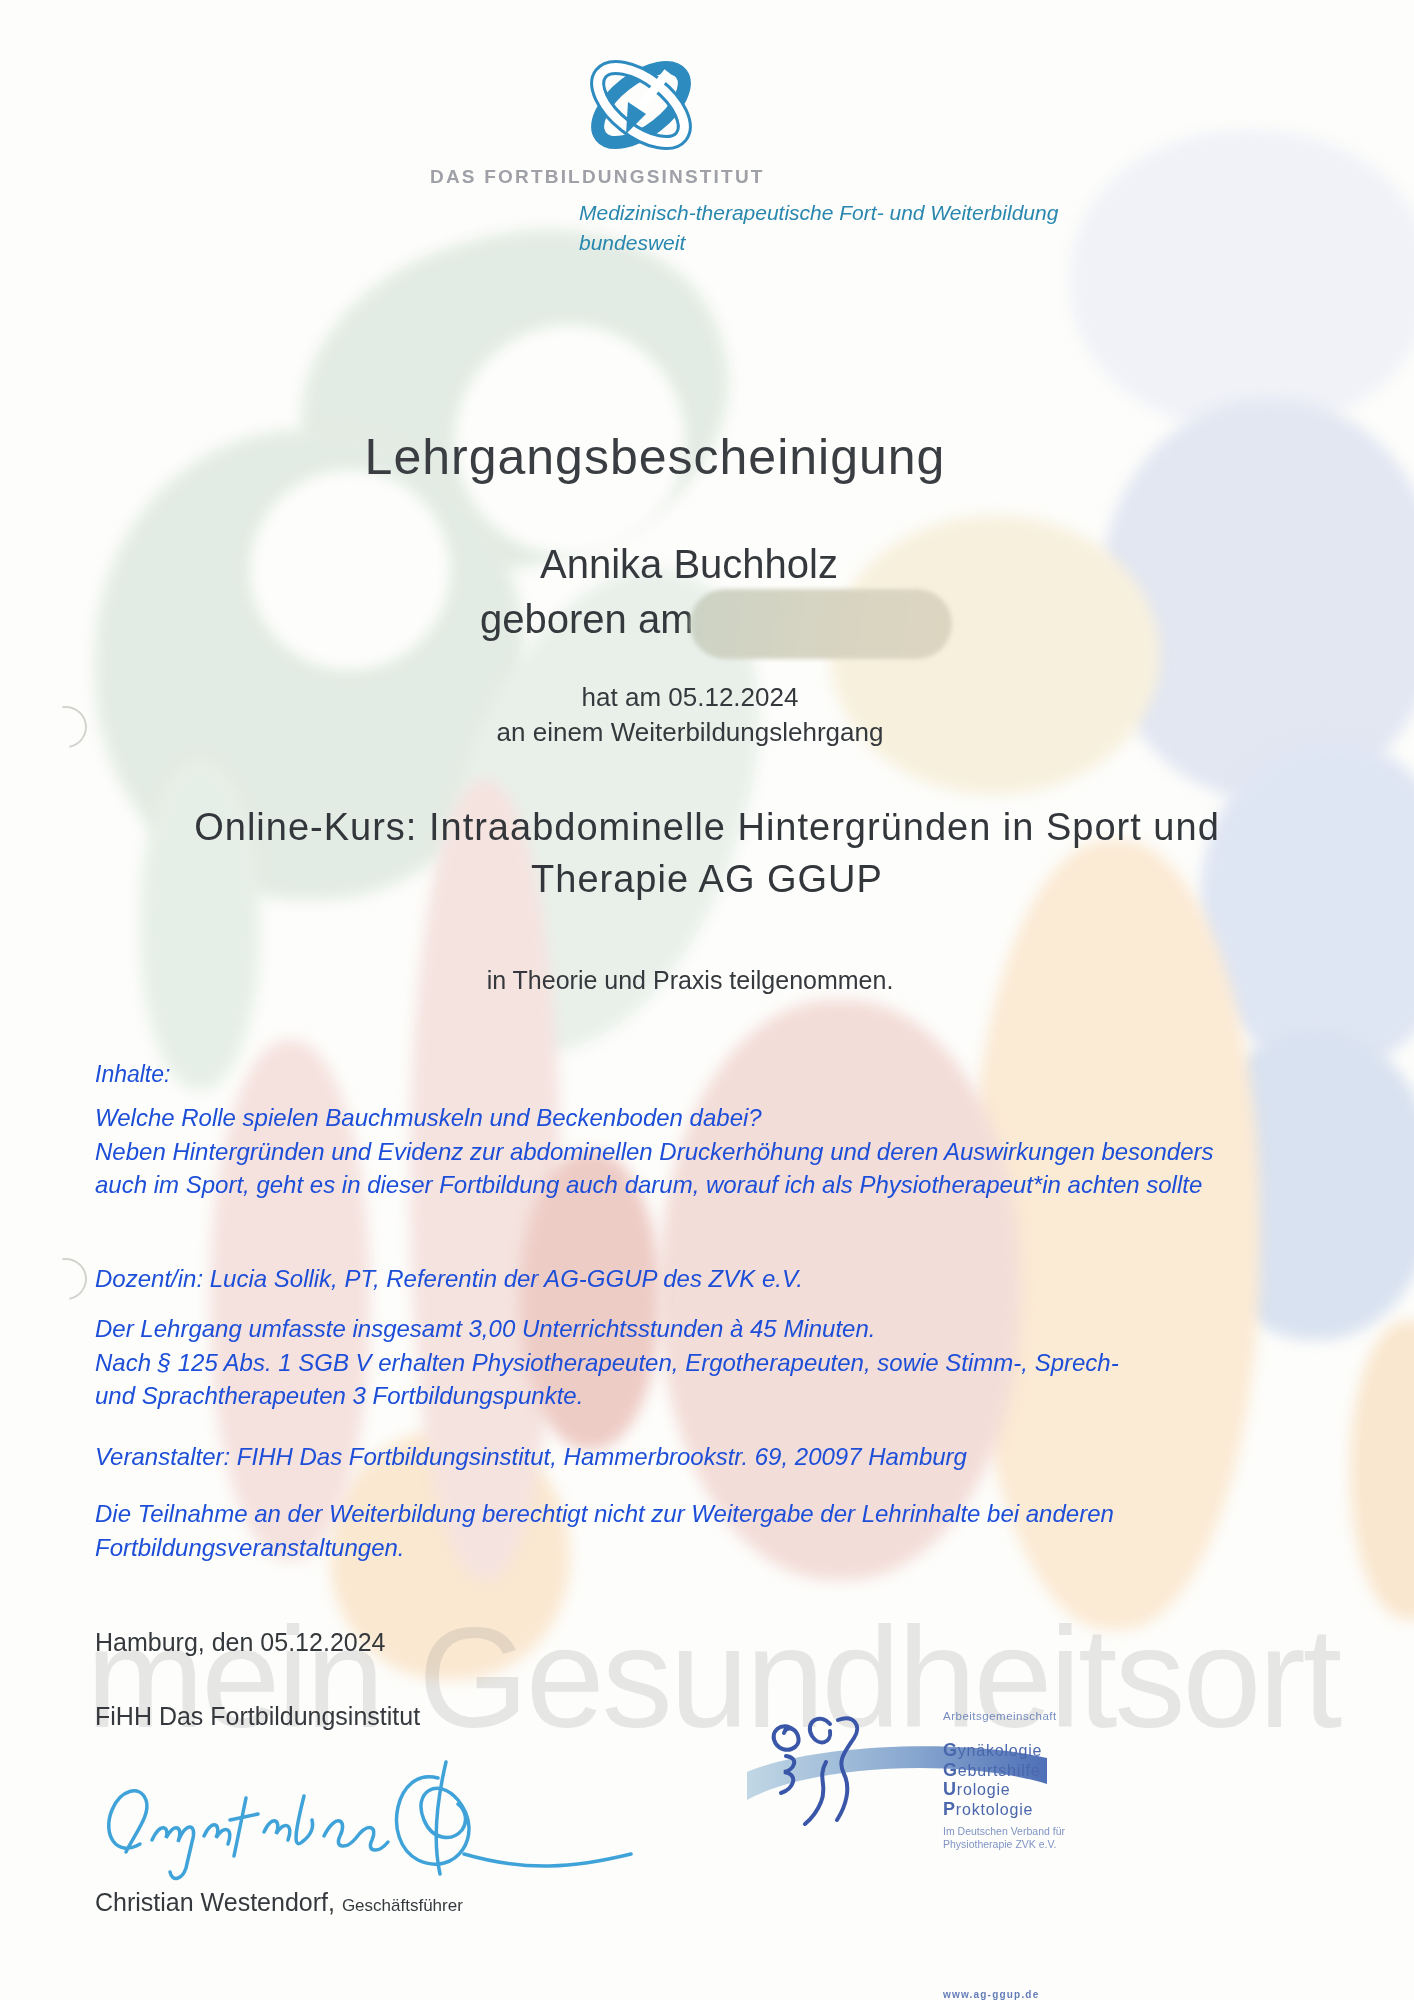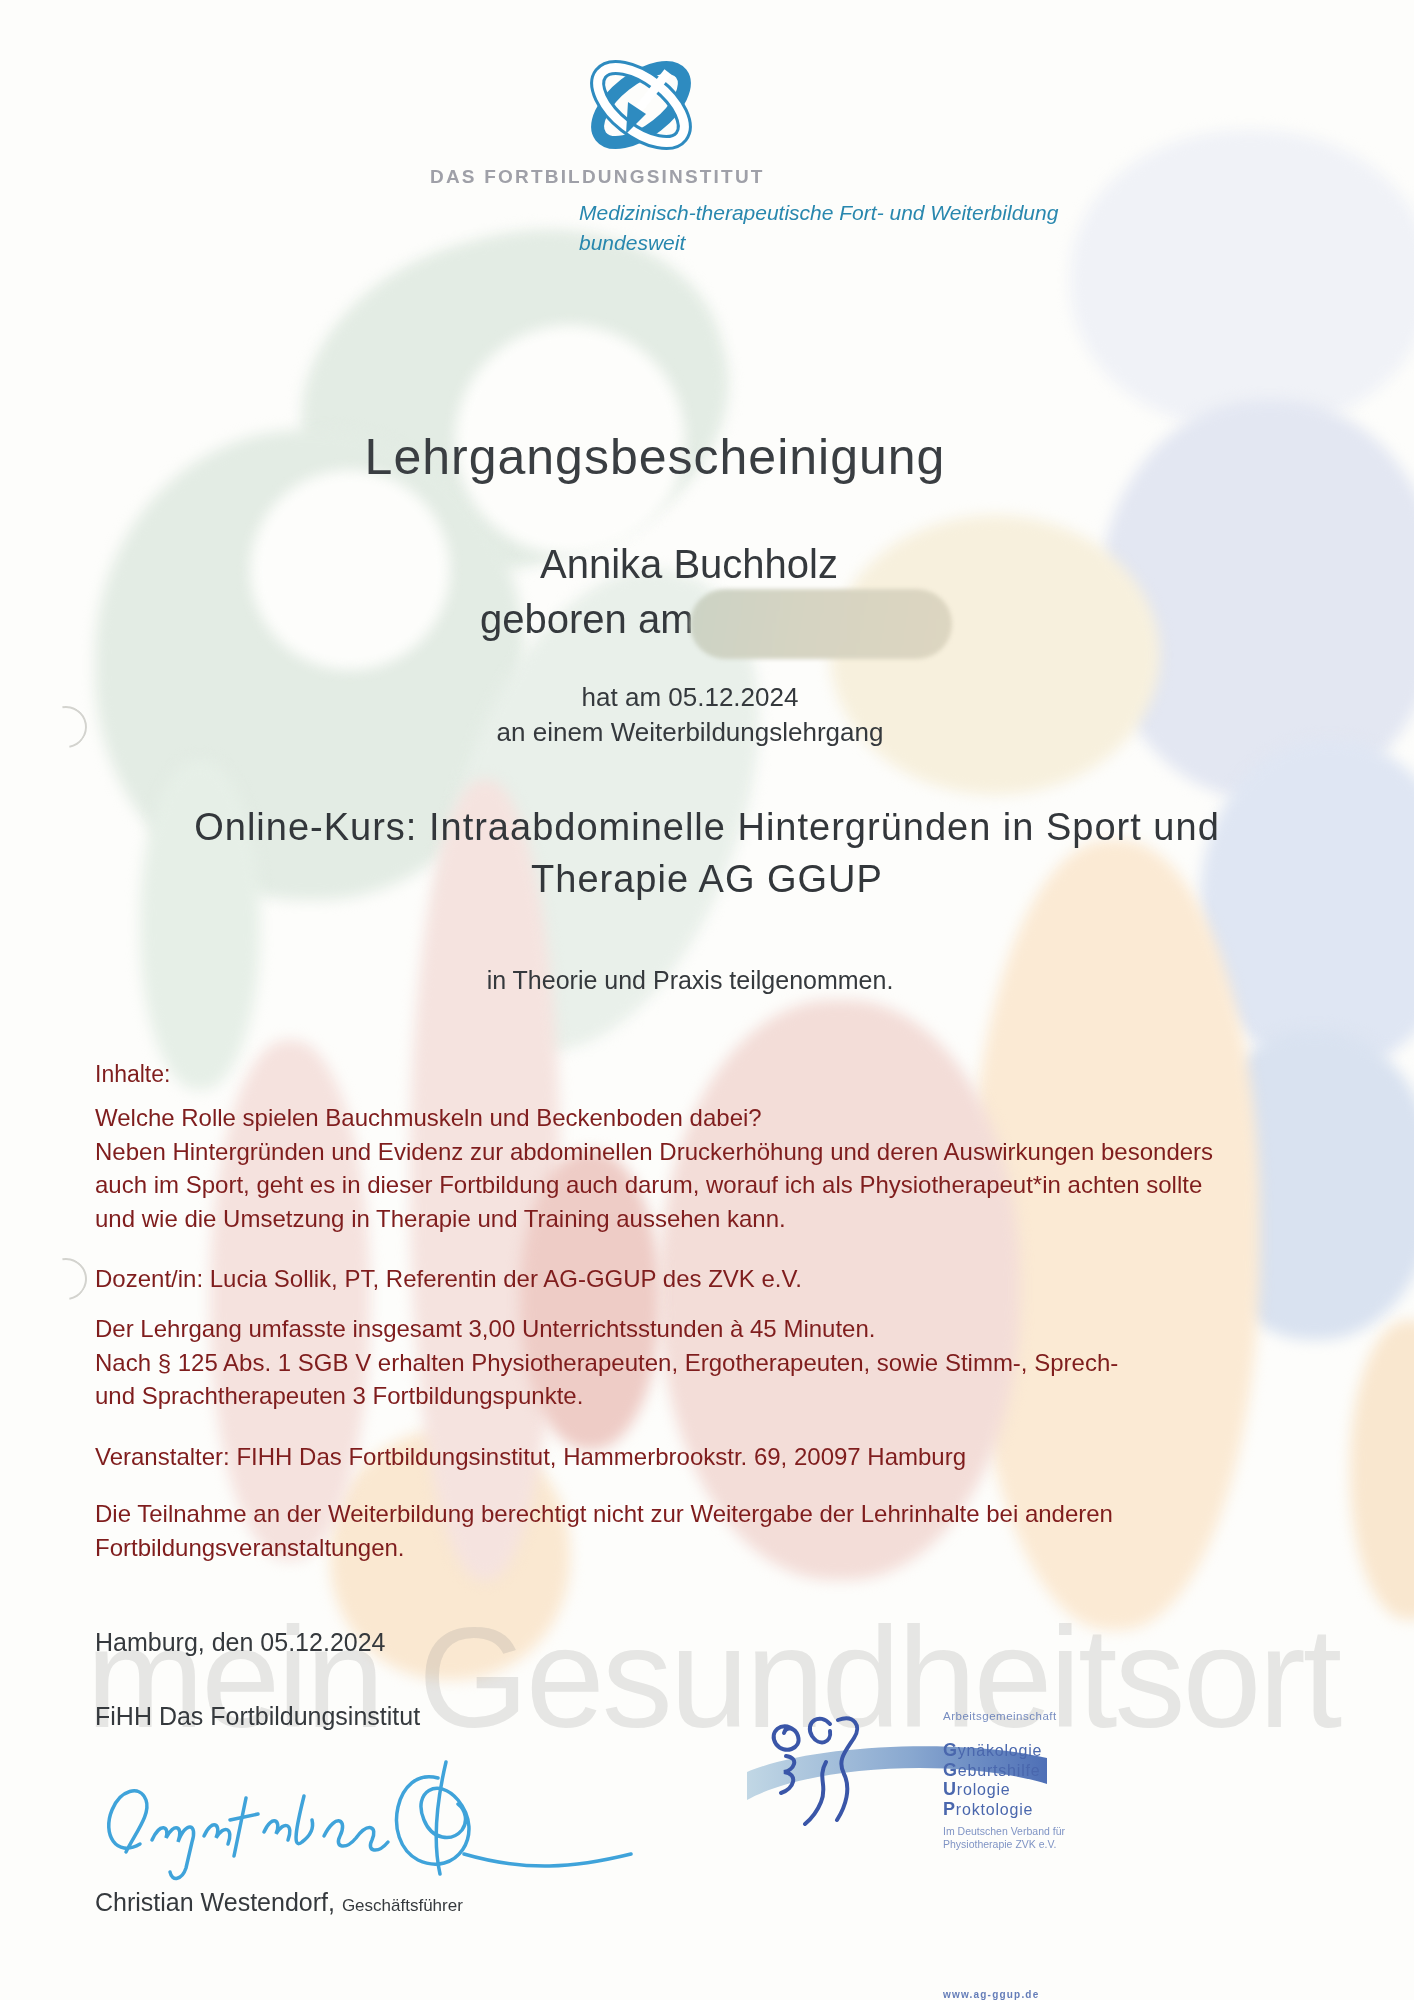--- a/index.html
+++ b/index.html
@@ -23,21 +23,21 @@
   .name{font-size:40px;color:#35393d;}
   .born-label{position:absolute;left:480px;top:597px;font-size:40px;}
   .redaction{
     position:absolute;left:690px;top:589px;width:262px;height:70px;border-radius:35px;
     background:linear-gradient(100deg,#ccd3c5 0%,#d6d4c2 45%,#ddd6c1 100%);
     filter:blur(2px);
   }
   .intro{font-size:26px;}
   .course-title{font-size:38px;letter-spacing:1px;color:#33373b;}
   .participation{font-size:25px;}
-  .body-block{position:absolute;left:95px;font-size:24px;line-height:33.5px;color:#7f1d1d;}
+  .body-block{position:absolute;left:95px;font-size:24px;line-height:33.5px;color:#1d4ed8;font-style:italic;}
   .place-date{position:absolute;left:95px;top:1628px;font-size:25px;}
   .institute{position:absolute;left:95px;top:1702px;font-size:25px;}
   .signer{position:absolute;left:95px;top:1888px;font-size:25px;}
   .signer .small{font-size:17px;}
   .agg-text{position:absolute;left:943px;top:1710px;color:#4a67ad;}
   .agg-org{font-size:11.5px;letter-spacing:.5px;opacity:.75;margin-bottom:19px;}
   .ag-item{font-size:16px;line-height:18.5px;letter-spacing:.8px;}
   .ag-item::first-letter{font-weight:bold;font-size:18px;}
   .agg-assoc{font-size:10.5px;line-height:13px;margin-top:6px;opacity:.7;}
   .agg-web{position:absolute;left:943px;top:1989px;font-size:10px;letter-spacing:1.2px;color:#4a67ad;font-weight:600;opacity:.85;}
@@ -110,21 +110,20 @@
     <div class="center-line course-title" style="top:806px;">Online-Kurs: Intraabdominelle Hintergründen in Sport und</div>
     <div class="center-line course-title" style="top:858px;">Therapie AG GGUP</div>
 
     <div class="center-line participation" style="top:966px;left:-17px;">in Theorie und Praxis teilgenommen.</div>
 
     <div class="body-block" style="top:1058px;font-size:23px;">Inhalte:</div>
     <div class="body-block" style="top:1101px;">
       <div>Welche Rolle spielen Bauchmuskeln und Beckenboden dabei?</div>
       <div>Neben Hintergründen und Evidenz zur abdominellen Druckerhöhung und deren Auswirkungen besonders</div>
       <div>auch im Sport, geht es in dieser Fortbildung auch darum, worauf ich als Physiotherapeut*in achten sollte</div>
-      <div>und wie die Umsetzung in Therapie und Training aussehen kann.</div>
     </div>
 
     <div class="body-block" style="top:1262px;">Dozent/in: Lucia Sollik, PT, Referentin der AG-GGUP des ZVK e.V.</div>
 
     <div class="body-block" style="top:1312px;">
       <div>Der Lehrgang umfasste insgesamt 3,00 Unterrichtsstunden à 45 Minuten.</div>
       <div>Nach § 125 Abs. 1 SGB V erhalten Physiotherapeuten, Ergotherapeuten, sowie Stimm-, Sprech-</div>
       <div>und Sprachtherapeuten 3 Fortbildungspunkte.</div>
     </div>
 

